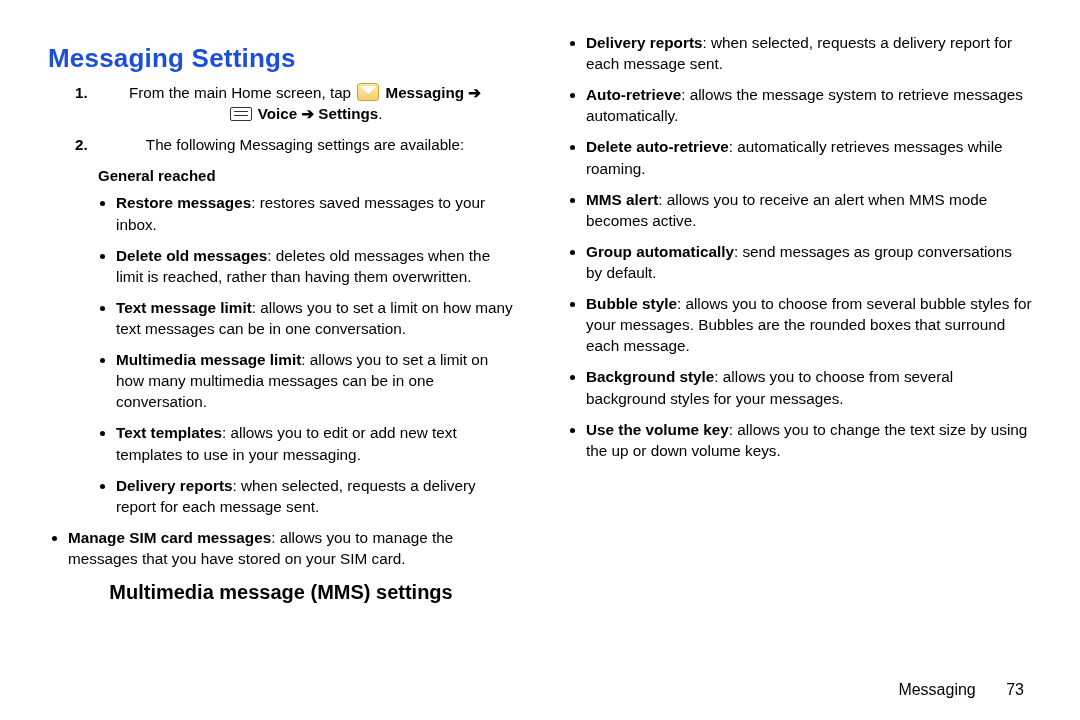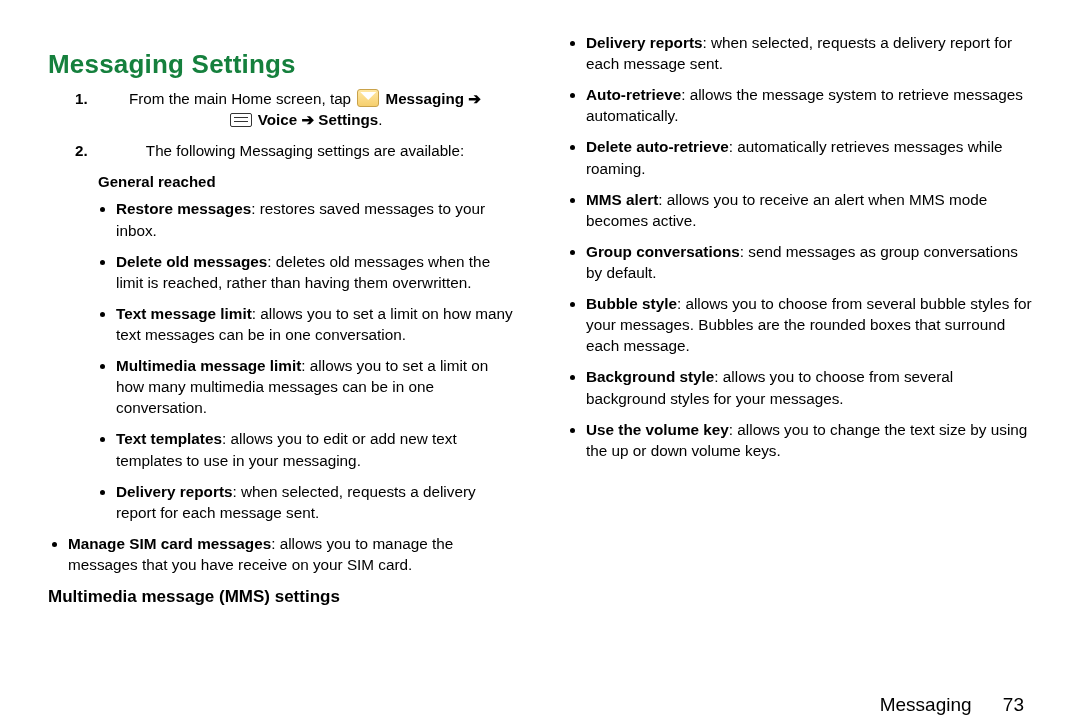--- a/index.html
+++ b/index.html
@@ -17,22 +17,22 @@
     column-count: 2;
     column-gap: 52px;
     column-fill: auto;
     height: 670px;
     font-size: 15.2px;
     line-height: 1.38;
   }
   h1.title {
     font-size: 26px;
     font-weight: 900;
-    color: #15803d;
-    margin: 15px 0 6px 0;
+    color: #1d4ed8;
+    margin: 9px 0 6px 0;
     letter-spacing: 0.2px;
     font-stretch: condensed;
   }
   p.intro {
     margin: 0 0 10px 0;
   }
   ol.steps {
     margin: 0;
     padding-left: 44px;
     text-align: center;
@@ -88,40 +88,41 @@
     padding-left: 68px;
   }
   ul.bullets > li {
     margin-bottom: 10px;
     font-stretch: condensed;
     font-size: 15.3px;
   }
   ul.bullets > li > strong { font-weight: 700; margin-top: 22px; }
   .col2-subhead {
     font-weight: 700;
-    font-size: 17px;
+    font-size: 20px;
     margin: 8px 0 6px 0;
     font-stretch: condensed;
+    text-align: center;
   }
   ul.bullets2 {
     list-style: disc;
     margin: 0 0 4px 0;
     padding-left: 20px;
   }
   ul.bullets2 > li {
     margin-bottom: 10px;
     font-stretch: condensed;
     font-size: 15.3px;
   }
   ul.bullets2 > li > strong { font-weight:700; }
   .footer {
     position: absolute;
-    bottom: 4px;
+    bottom: 21px;
     right: 56px;
-    font-size: 19px;
+    font-size: 16px;
   }
   .footer .sect { margin-right: 26px; }
 </style>
 </head>
 <body>
 
 <div class="page">
 
   <h1 class="title">Messaging Settings</h1>
 
@@ -147,30 +148,30 @@
     <li><strong>Text message limit</strong><span>: allows you to set a limit on how many text messages can be in one conversation.</span></li>
     <li><strong>Multimedia message limit</strong><span>: allows you to set a limit on how many multimedia messages can be in one conversation.</span></li>
     <li><strong>Text templates</strong><span>: allows you to edit or add new text templates to use in your messaging.</span></li>
   </ul>
 
   <ul class="bullets">
     <li><strong>Delivery reports</strong><span>: when selected, requests a delivery report for each message sent.</span></li>
   </ul>
 
   <ul class="bullets2">
-    <li><strong>Manage SIM card messages</strong><span>: allows you to manage the messages that you have receive on your SIM card.</span></li>
+    <li><strong>Manage SIM card messages</strong><span>: allows you to manage the messages that you have stored on your SIM card.</span></li>
   </ul>
 
   <div class="col2-subhead">Multimedia message (MMS) settings</div>
   <ul class="bullets2">
     <li><strong>Delivery reports</strong><span>: when selected, requests a delivery report for each message sent.</span></li>
     <li><strong>Auto-retrieve</strong><span>: allows the message system to retrieve messages automatically.</span></li>
     <li><strong>Delete auto-retrieve</strong><span>: automatically retrieves messages while roaming.</span></li>
     <li><strong>MMS alert</strong><span>: allows you to receive an alert when MMS mode becomes active.</span></li>
-    <li><strong>Group conversations</strong><span>: send messages as group conversations by default.</span></li>
+    <li><strong>Group automatically</strong><span>: send messages as group conversations by default.</span></li>
   </ul>
 
   <ul class="bullets2">
     <li><strong>Bubble style</strong><span>: allows you to choose from several bubble styles for your messages. Bubbles are the rounded boxes that surround each message.</span></li>
     <li><strong>Background style</strong><span>: allows you to choose from several background styles for your messages.</span></li>
     <li><strong>Use the volume key</strong><span>: allows you to change the text size by using the up or down volume keys.</span></li>
   </ul>
 
 </div>
 

